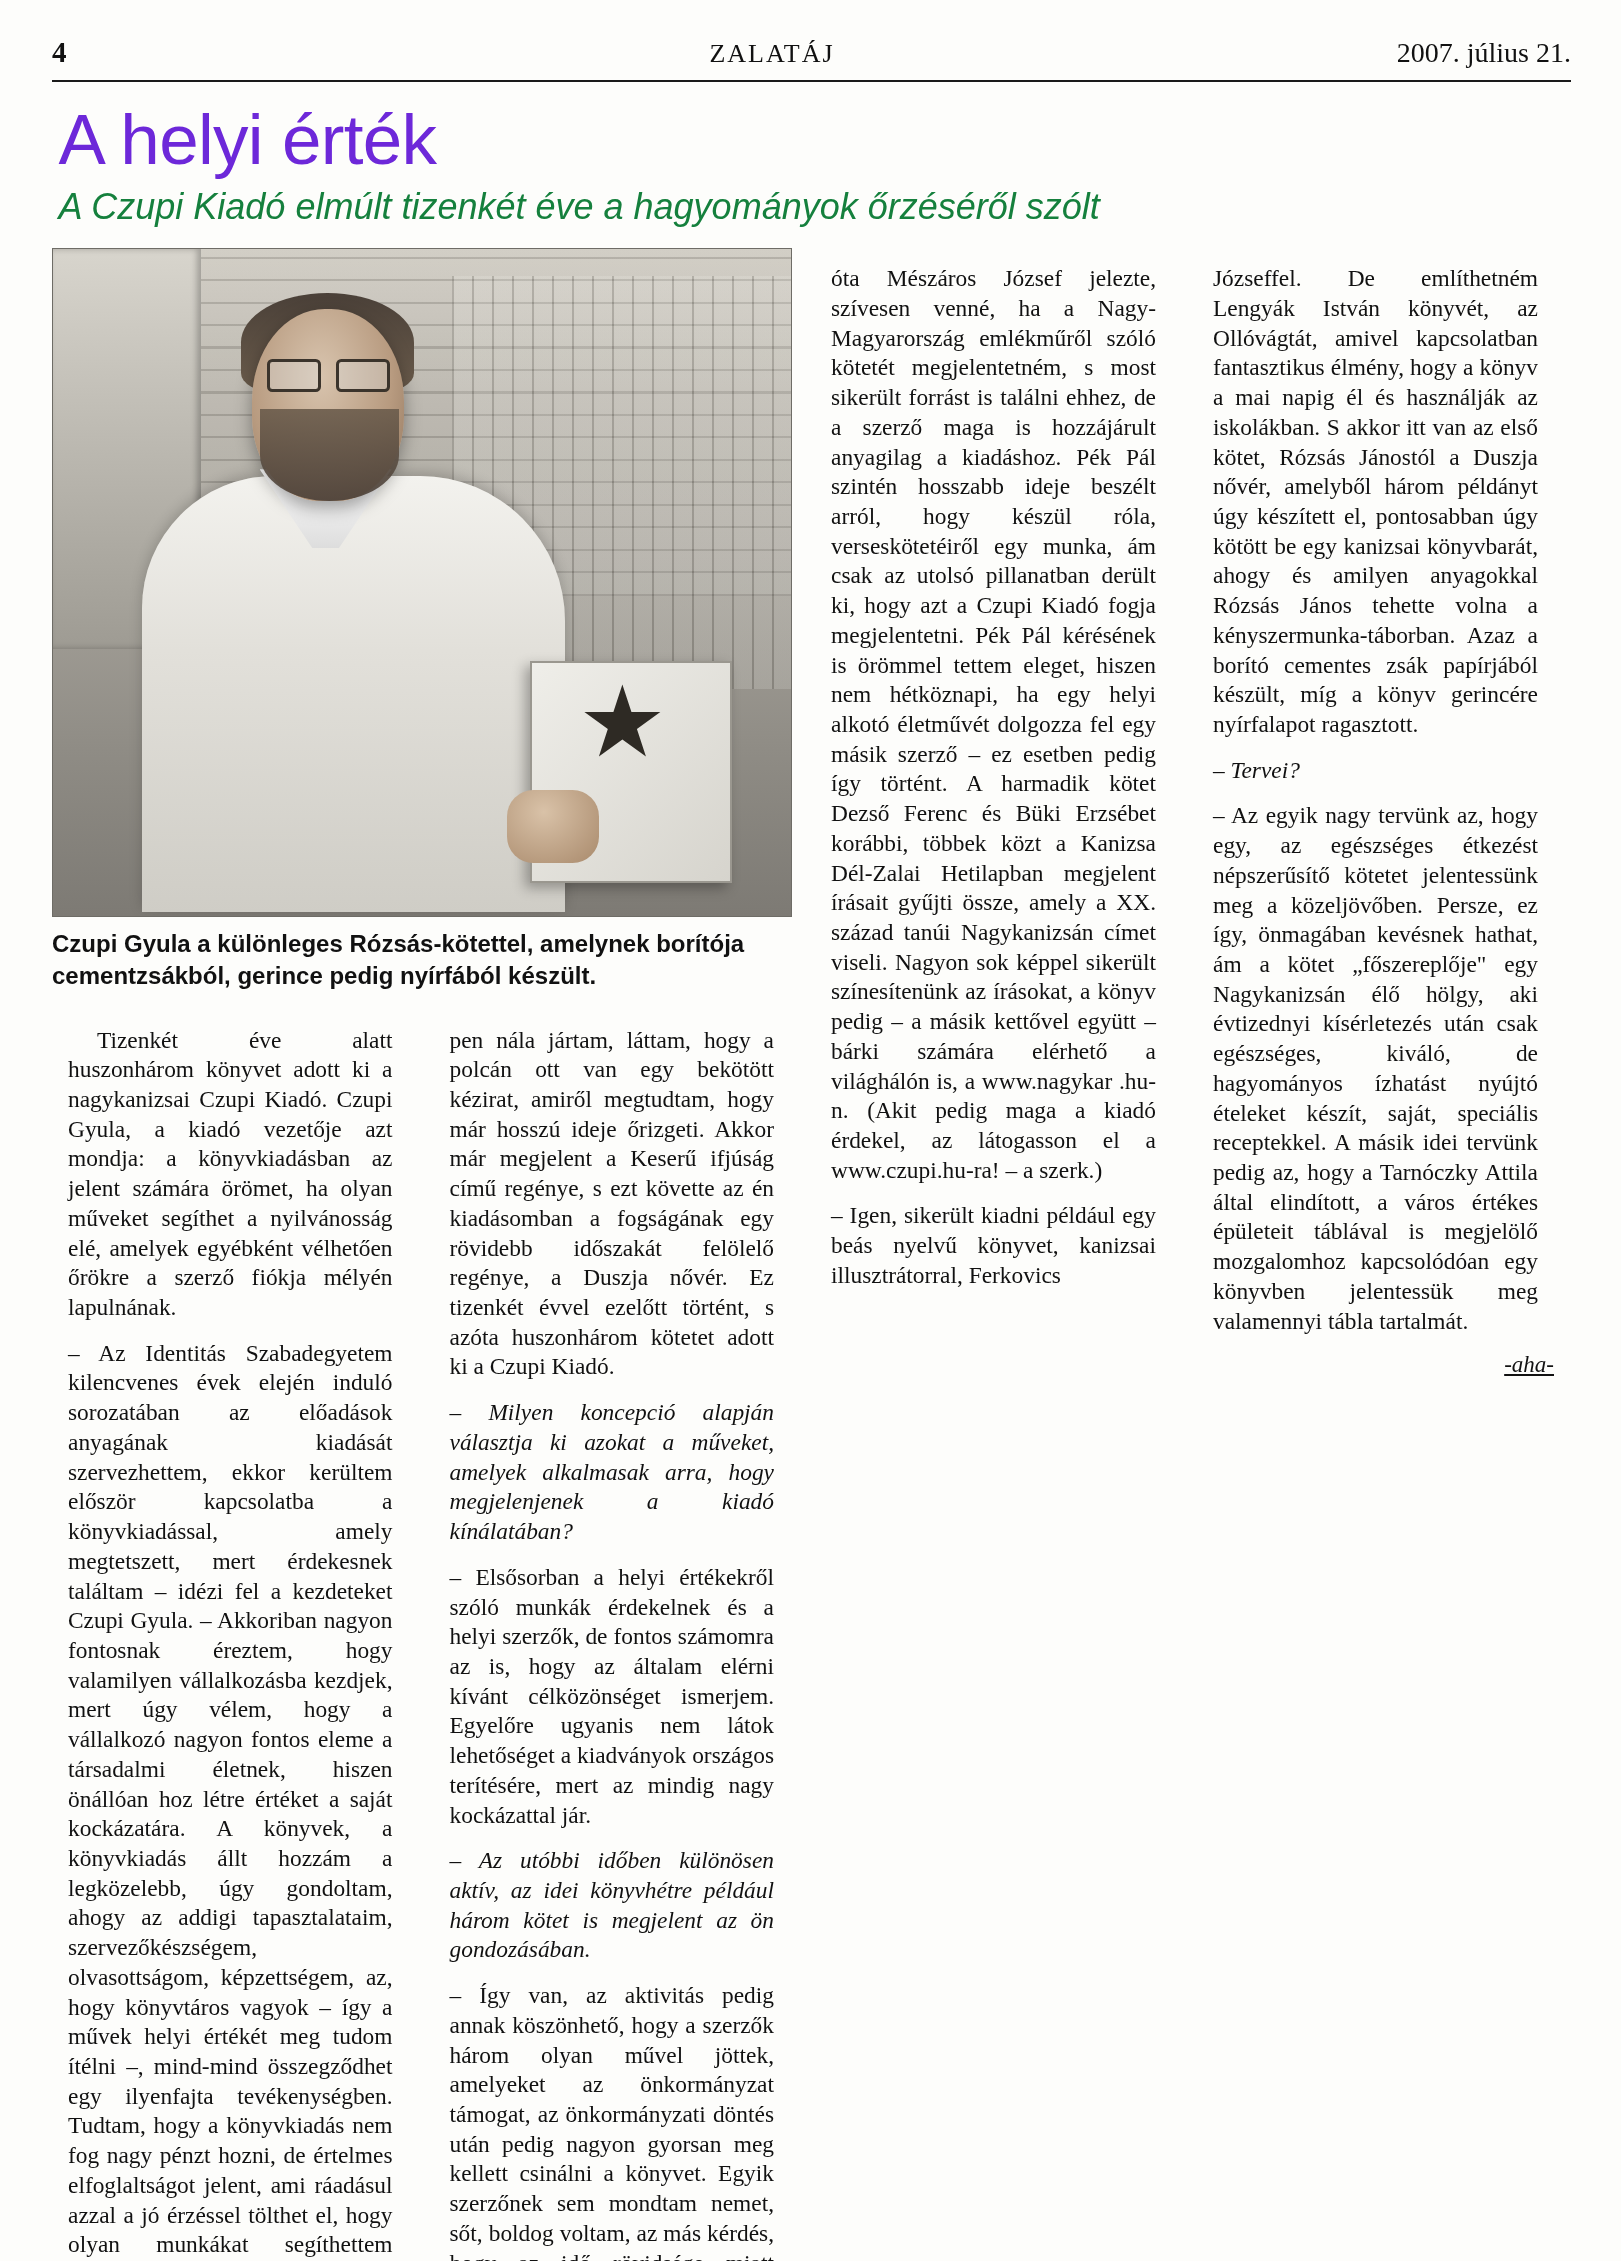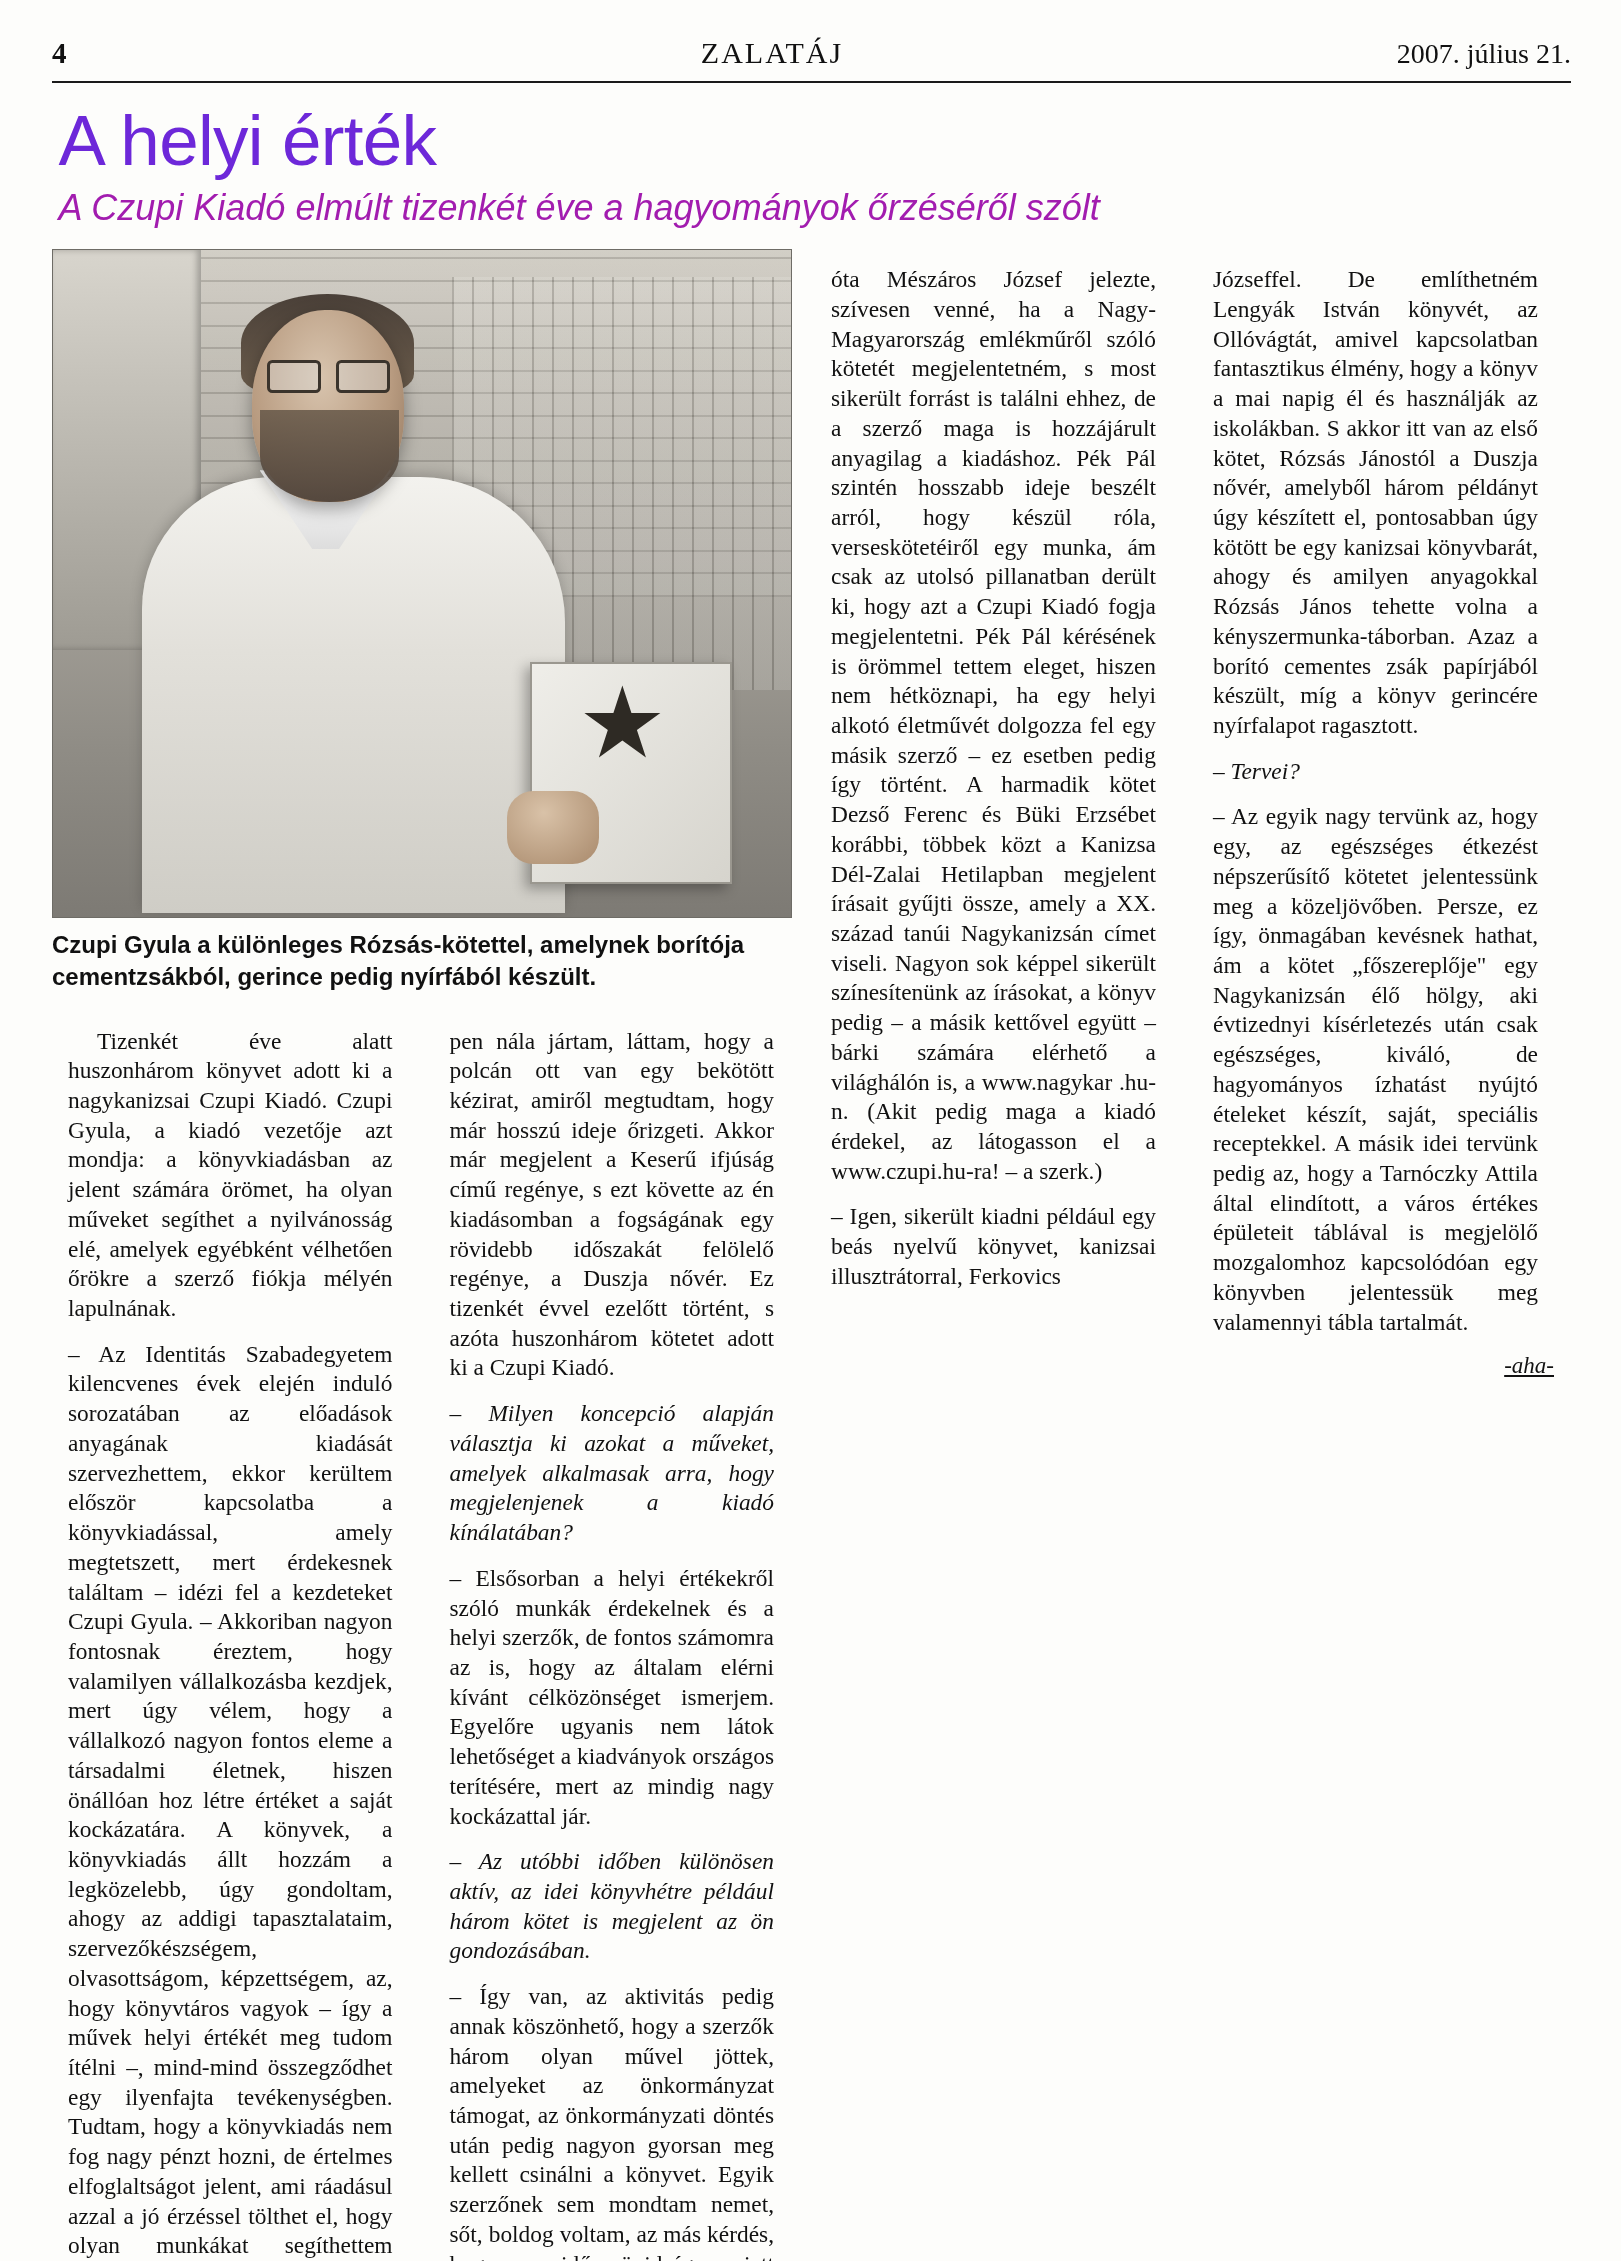--- a/index.html
+++ b/index.html
@@ -34,21 +34,21 @@
     justify-content: space-between;
     font-family: "Liberation Serif", serif;
     padding-bottom: 8px;
   }
   .masthead .page-no {
     font-size: 29px;
     font-weight: bold;
     width: 198px;
   }
   .masthead .paper-name {
-    font-size: 30px;
+    font-size: 26px;
     letter-spacing: 2px;
     font-weight: normal;
     text-align: center;
     flex: 1;
   }
   .masthead .issue-date {
     font-size: 28px;
     width: 277px;
     text-align: right;
   }
@@ -65,21 +65,21 @@
     font-weight: normal;
     letter-spacing: -0.7px;
     margin: 12px 0 6.6px 6.6px;
     color: #6d28d9;
   }
   .subhead {
     font-family: "Liberation Sans", sans-serif;
     font-size: 36px;
     font-style: italic;
     margin: 0 0 20px 6.6px;
-    color: #a21caf;
+    color: #15803d;
   }
 
   
   .columns {
     display: flex;
     gap: 25px;
     align-items: flex-start;
   }
   .col {
     width: 357px;

